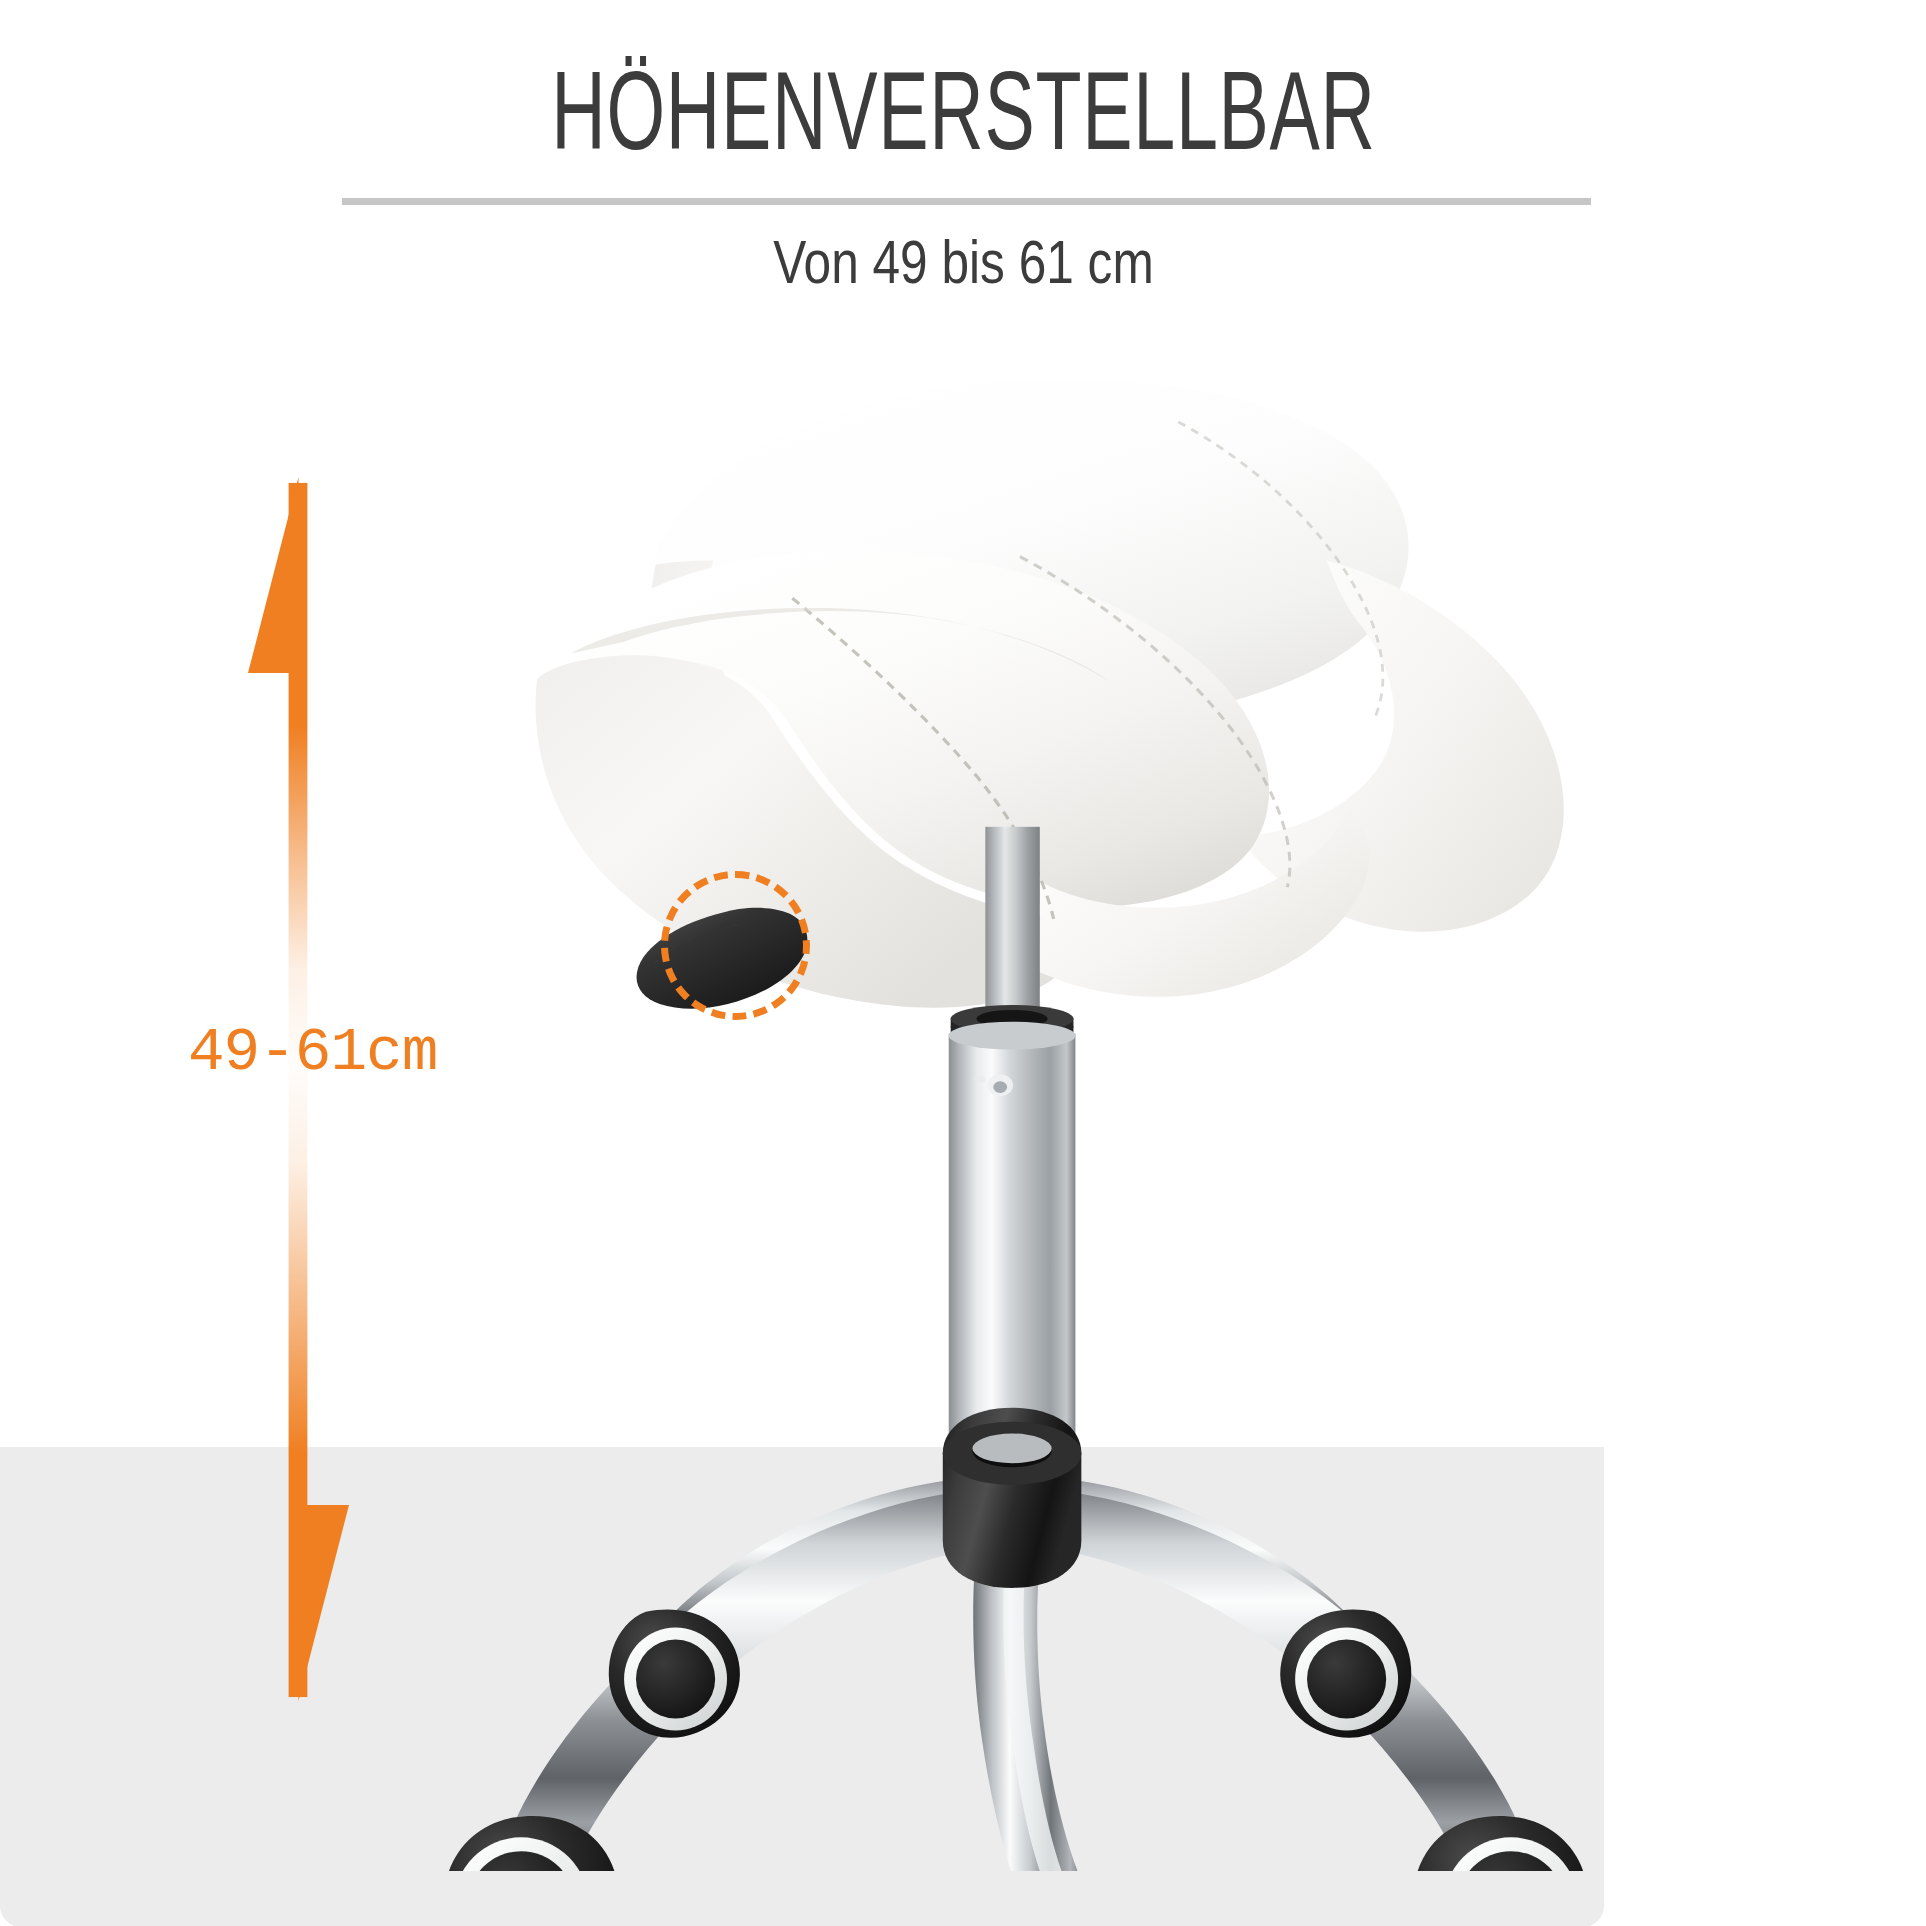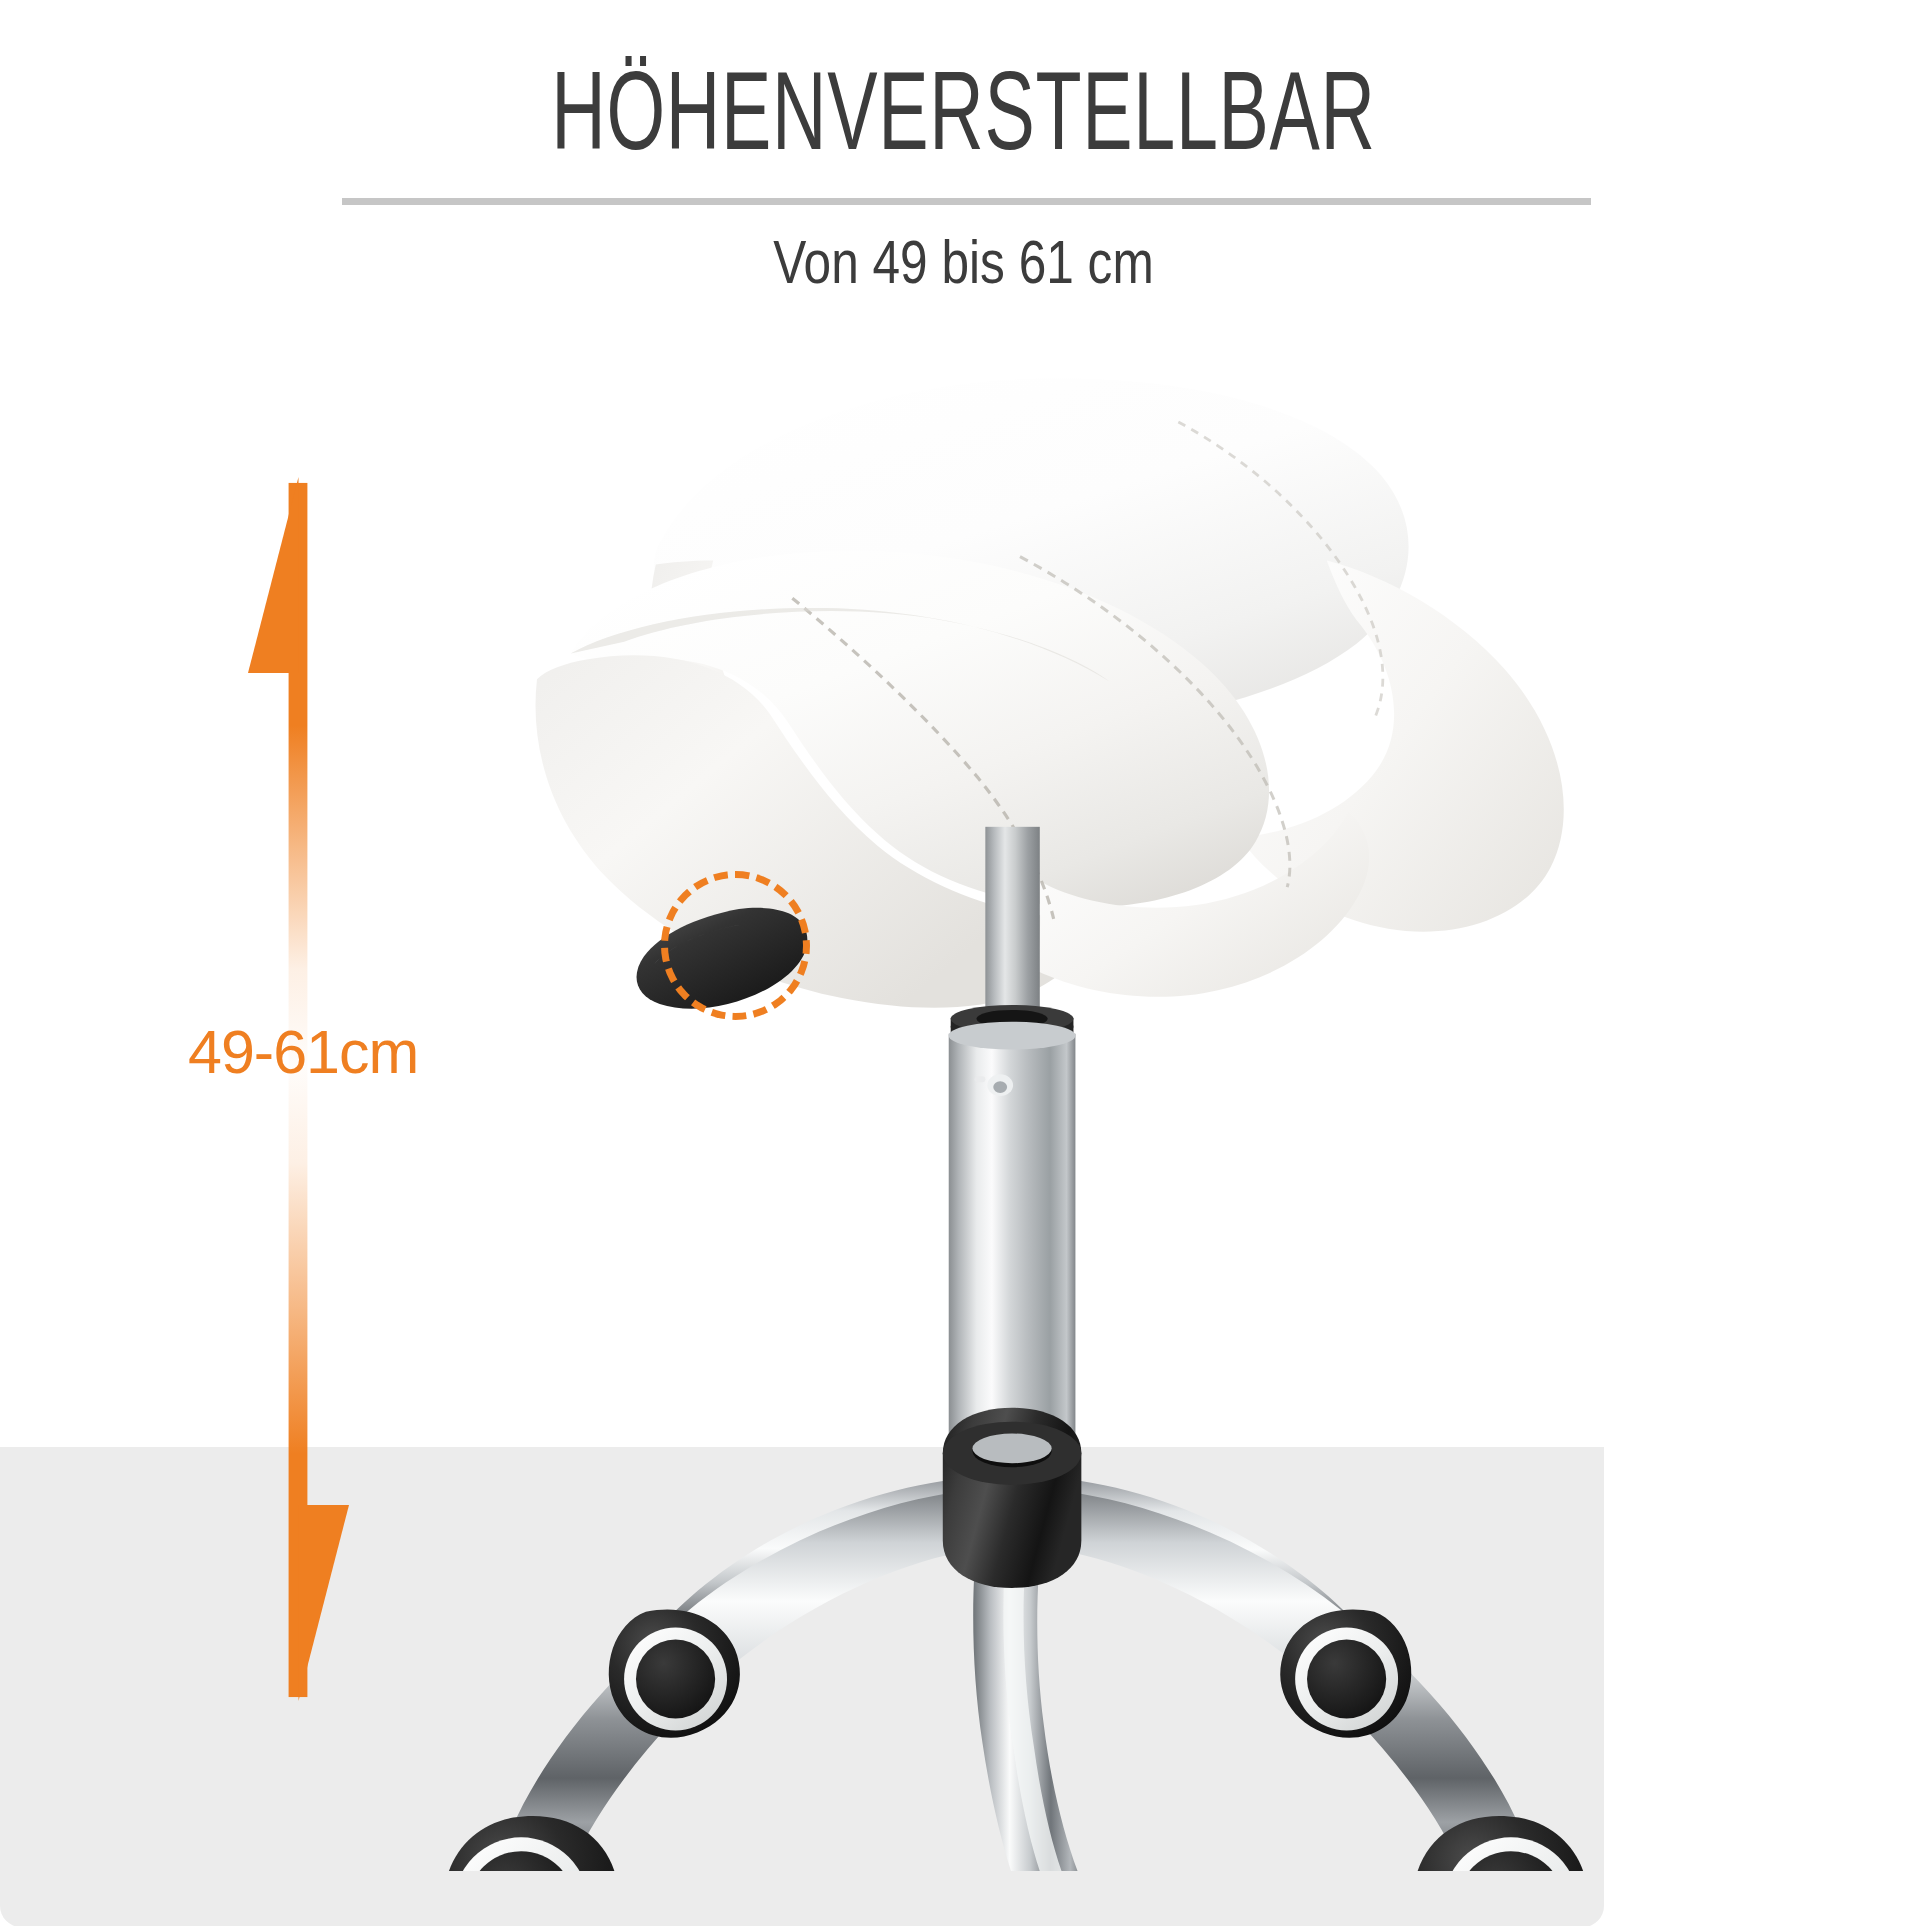--- a/index.html
+++ b/index.html
@@ -86,20 +86,21 @@
   #dimension-label {
     position: absolute;
     left: 188px;
     top: 1020px;
     color: #ef7f21;
     font-size: 61px;
     line-height: 65px;
     font-weight: 400;
     letter-spacing: -1px;
     white-space: nowrap;
+    font-family: Liberation Mono, monospace;
   }
   
   #product {
     position: absolute;
     left: 327px;
     top: 327px;
     width: 1287px;
     height: 1544px;
   }
   #product svg { display: block; }

